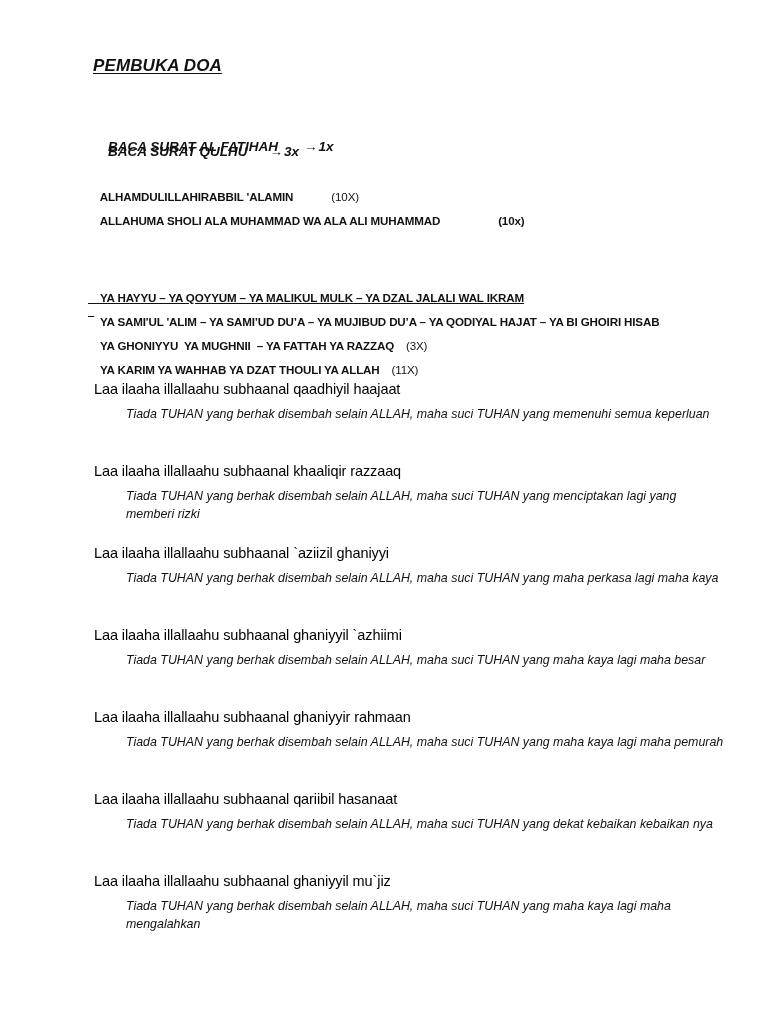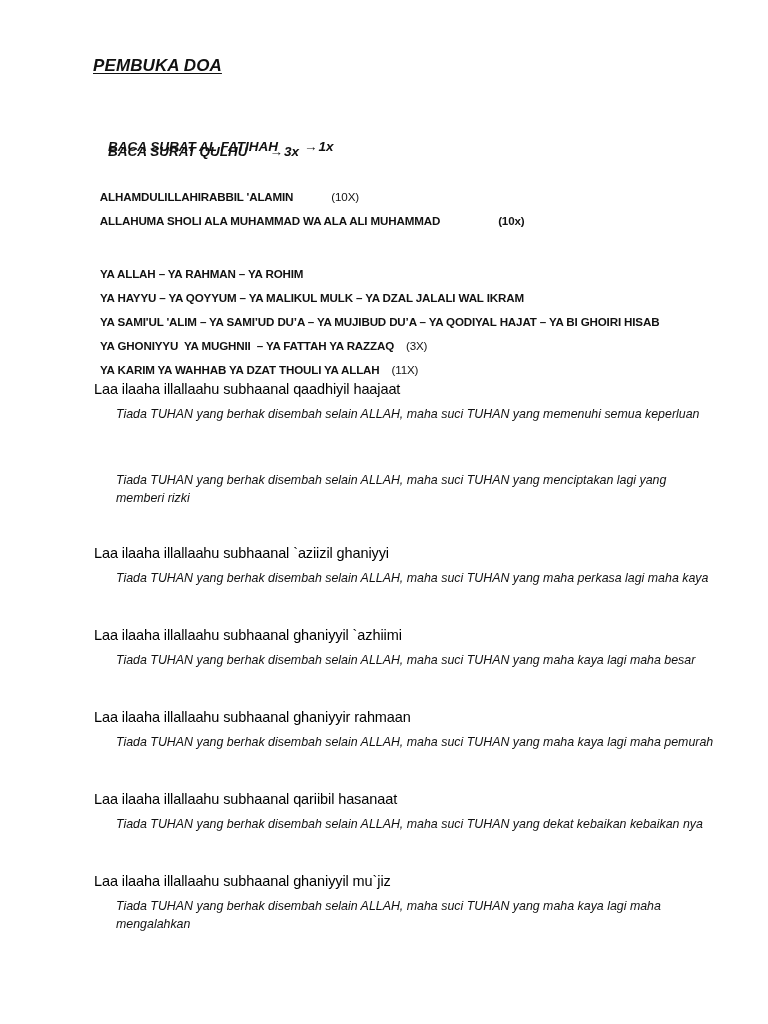--- a/index.html
+++ b/index.html
@@ -65,21 +65,21 @@
     }
     .dzikir .arabic {
       font-size: 14.5px;
       font-weight: normal;
       color: #000000;
       letter-spacing: -0.1px;
       white-space: nowrap;
     }
     .dzikir .meaning {
       margin-top: 8px;
-      margin-left: 22px;
+      margin-left: 32px;
       font-size: 12.4px;
       font-style: italic;
       line-height: 18px;
       color: #111;
       width: 600px;
     }
   </style>
 </head>
 <body>
 
@@ -94,41 +94,39 @@
     <span>BACA SURAT QULHU</span><span style="display:inline-block;width:22px;"></span><span class="arrow">→</span><span>3x</span>
   </div>
 
   <div class="caps" style="top:177px;">
     <span>ALHAMDULILLAHIRABBIL 'ALAMIN</span><span style="display:inline-block;width:38px;"></span><span class="count">(10X)</span>
   </div>
   <div class="caps" style="top:201px;">
     <span>ALLAHUMA SHOLI ALA MUHAMMAD WA ALA ALI MUHAMMAD</span><span style="display:inline-block;width:58px;"></span><span class="count bold">(10x)</span>
   </div>
 
-  <div class="caps" style="top:254px;">
-    <span>YA ALLAH – YA RAHMAN – YA ROHIM</span>
-  </div>
-  <div class="caps" style="top:278px;">
+  <div class="caps" style="top:278px;text-decoration:underline;">
     <span>YA HAYYU – YA QOYYUM – YA MALIKUL MULK – YA DZAL JALALI WAL IKRAM</span>
   </div>
   <div class="caps" style="top:302px;">
     <span>YA SAMI'UL 'ALIM – YA SAMI’UD DU’A – YA MUJIBUD DU’A – YA QODIYAL HAJAT – YA BI GHOIRI HISAB</span>
   </div>
   <div class="caps" style="top:326px;">
     <span>YA GHONIYYU  YA MUGHNII  – YA FATTAH YA RAZZAQ</span><span style="display:inline-block;width:12px;"></span><span class="count">(3X)</span>
   </div>
   <div class="caps" style="top:350px;text-align:center;">
     <span>YA KARIM YA WAHHAB YA DZAT THOULI YA ALLAH</span><span style="display:inline-block;width:12px;"></span><span class="count">(11X)</span>
   </div>
 
   <div class="dzikir" style="top:381px;">
     <div class="arabic">Laa ilaaha illallaahu subhaanal qaadhiyil haajaat</div>
     <div class="meaning">Tiada TUHAN yang berhak disembah selain ALLAH, maha suci TUHAN yang memenuhi semua keperluan</div>
   </div>
   <div class="dzikir" style="top:463px;">
+    <div class="arabic">Laa ilaaha illallaahu subhaanal khaaliqir razzaaq</div>
     <div class="meaning">Tiada TUHAN yang berhak disembah selain ALLAH, maha suci TUHAN yang menciptakan lagi yang memberi rizki</div>
   </div>
   <div class="dzikir" style="top:627px;">
     <div class="arabic">Laa ilaaha illallaahu subhaanal ghaniyyil `azhiimi</div>
     <div class="meaning">Tiada TUHAN yang berhak disembah selain ALLAH, maha suci TUHAN yang maha kaya lagi maha besar</div>
   </div>
   <div class="dzikir" style="top:545px;">
     <div class="arabic">Laa ilaaha illallaahu subhaanal `aziizil ghaniyyi</div>
     <div class="meaning">Tiada TUHAN yang berhak disembah selain ALLAH, maha suci TUHAN yang maha perkasa lagi maha kaya</div>
   </div>

